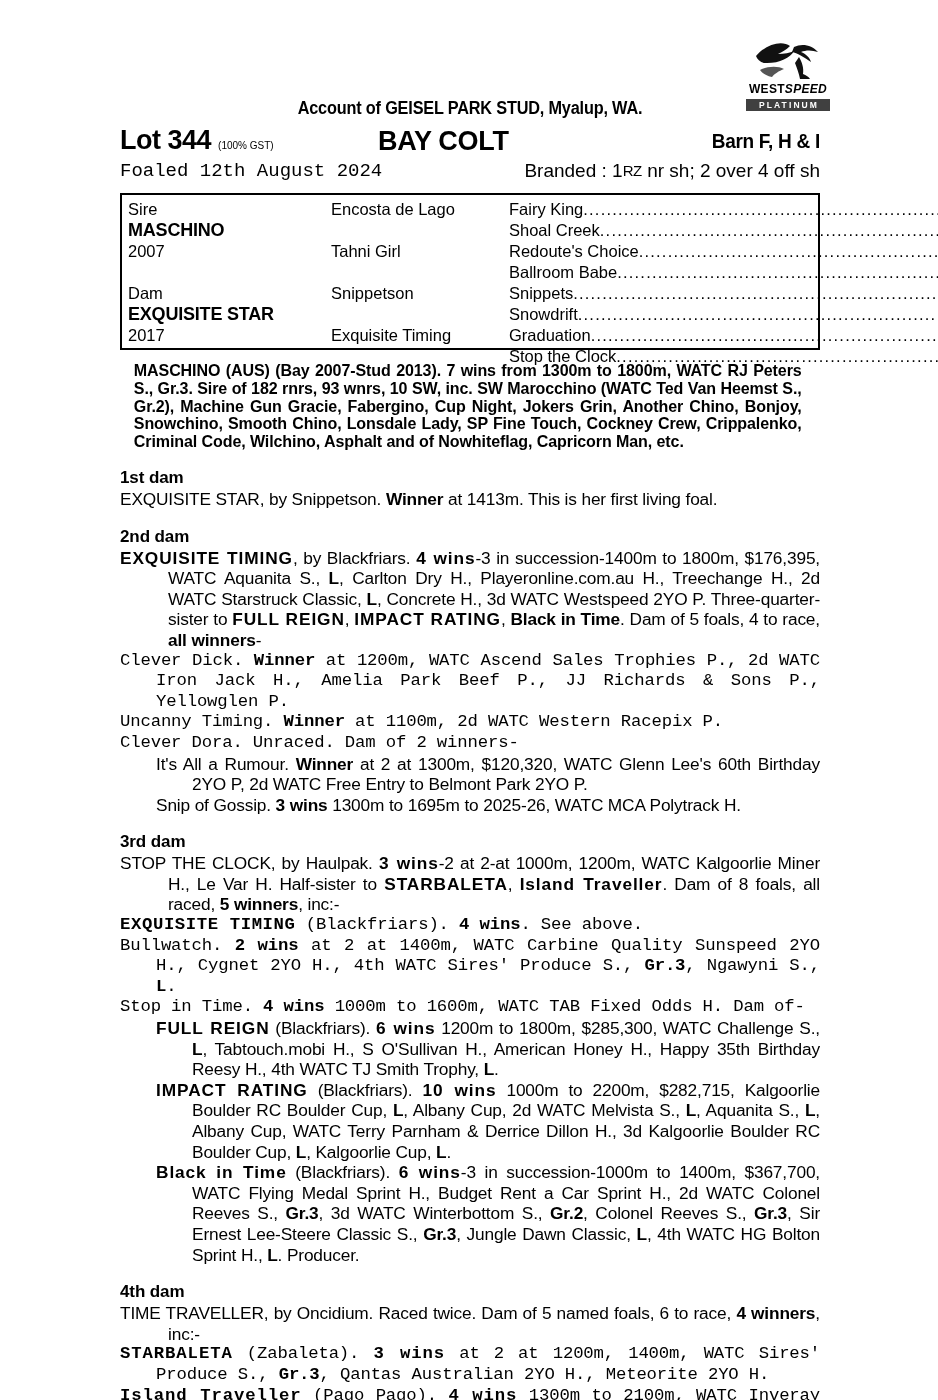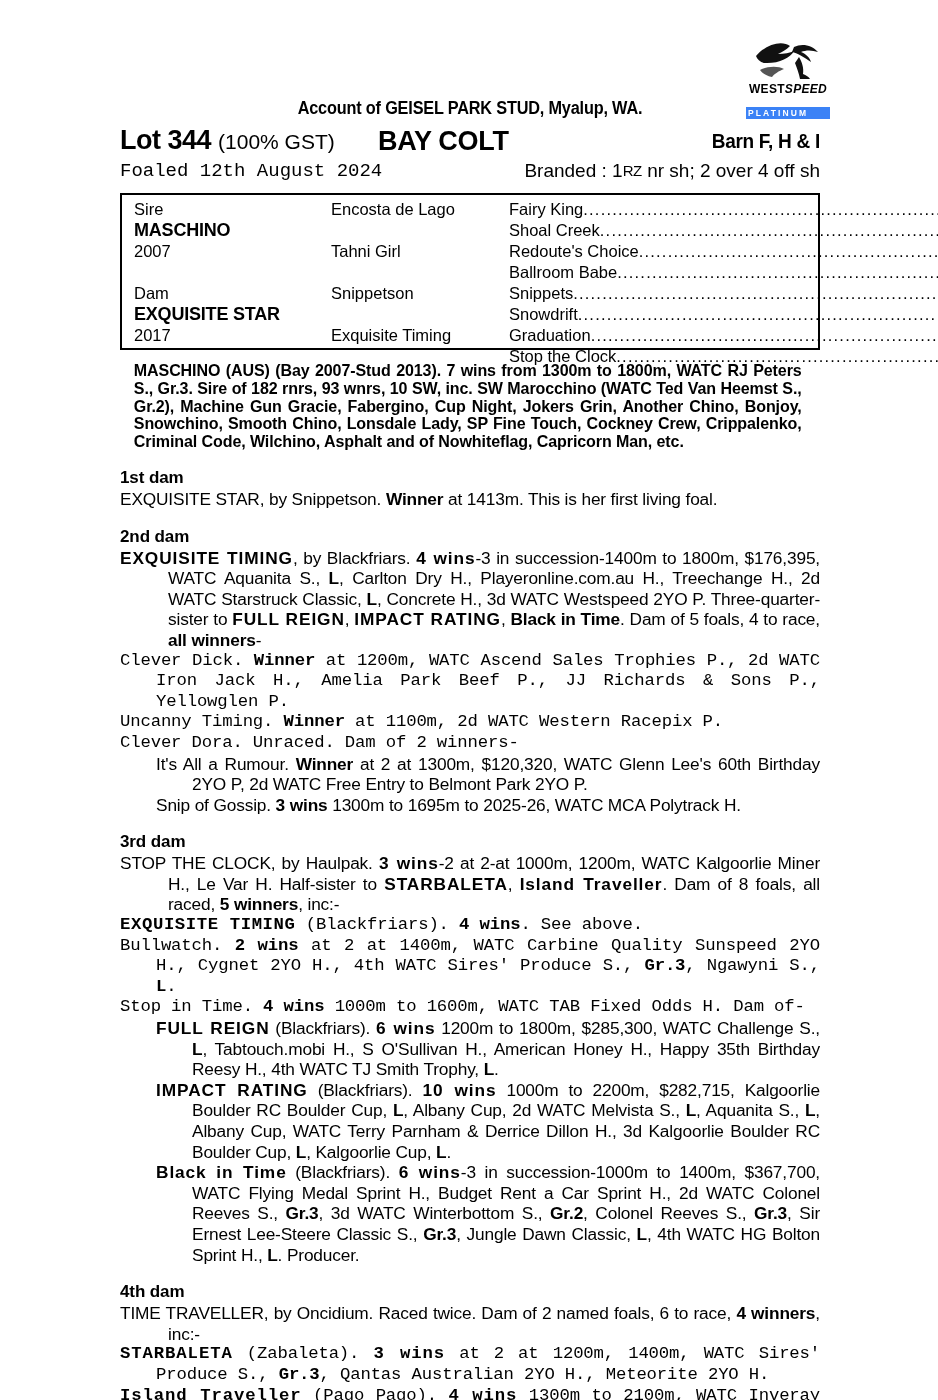--- a/index.html
+++ b/index.html
@@ -38,27 +38,27 @@
   .logo-word {
     text-align: center;
     font-size: 12px;
     font-weight: bold;
     letter-spacing: 0.3px;
     line-height: 12px;
     margin-top: 1px;
   }
   .logo-word .spd { font-style: italic; font-weight: bold; }
   .logo-plat {
-    margin-top: 12px;
-    background: #3b82f6;
+    margin-top: 4px;
+    background: #404040;
     color: #fff;
     font-size: 8.5px;
     font-weight: bold;
     letter-spacing: 2.1px;
-    text-align: left;
+    text-align: center;
     padding: 1.5px 0 1.5px 2px;
     line-height: 9px;
   }
 
   
   .account-line {
     text-align: center;
     font-weight: bold;
     font-size: 17.5px;
     letter-spacing: -0.2px;
@@ -73,21 +73,21 @@
   }
   .lot {
     position: absolute;
     left: 0; top: 0;
     font-size: 27px;
     font-weight: bold;
     letter-spacing: -0.5px;
     white-space: nowrap;
   }
   .lot .gst {
-    font-size: 21px;
+    font-size: 10px;
     font-weight: normal;
     letter-spacing: 0;
     margin-top: 12px;
   }
   .colt {
     position: absolute;
     left: 258px; top: 1px;
     font-size: 27px;
     font-weight: bold;
     letter-spacing: -0.3px;
@@ -120,21 +120,21 @@
     box-sizing: border-box;
     position: relative;
   }
   .ped-row {
     position: relative;
     height: 21px;
     font-size: 16.5px;
     line-height: 21px;
     white-space: nowrap;
   }
-  .c1 { position: absolute; left: 12px; }
+  .c1 { position: absolute; left: 6px; }
   .c2 { position: absolute; left: 209px; }
   .c3 { position: absolute; left: 387px; right: 8px; }
   .ped .nm { font-weight: bold; font-size: 18px; letter-spacing: -0.2px; }
   .dots-row {
     display: flex;
     align-items: baseline;
     width: 100%;
   }
   .dots-left { flex: 0 0 auto; }
   .dots-fill {
@@ -294,18 +294,18 @@
       <div class="para lvl2"><span>Snip of Gossip. </span><span class="nm-b">3 wins</span><span> 1300m to 1695m to 2025-26, WATC MCA Polytrack H.</span></div>
       <div class="damhead">3rd dam</div>
       <div class="para lvl0h"><span>STOP THE CLOCK, by Haulpak. </span><span class="spaced">3 wins</span><span>-2 at 2-at 1000m, 1200m, WATC Kalgoorlie Miner H., Le Var H. Half-sister to </span><span class="spaced">STARBALETA</span><span>, </span><span class="spaced">Island Traveller</span><span>. Dam of 8 foals, all raced, </span><span class="nm-b">5 winners</span><span>, inc:-</span></div>
       <div class="para lvl1"><span class="nm-caps">EXQUISITE TIMING</span><span> (Blackfriars). </span><span class="nm-b">4 wins</span><span>. See above.</span></div>
       <div class="para lvl1"><span>Bullwatch. </span><span class="nm-b">2 wins</span><span> at 2 at 1400m, WATC Carbine Quality Sunspeed 2YO H., Cygnet 2YO H., 4th WATC Sires' Produce S., </span><span class="nm-b">Gr.3</span><span>, Ngawyni S., </span><span class="nm-b">L</span><span>.</span></div>
       <div class="para lvl1"><span>Stop in Time. </span><span class="nm-b">4 wins</span><span> 1000m to 1600m, WATC TAB Fixed Odds H. Dam of-</span></div>
       <div class="para lvl2"><span class="spaced">FULL REIGN</span><span> (Blackfriars). </span><span class="spaced">6 wins</span><span> 1200m to 1800m, $285,300, WATC Challenge S., </span><span class="nm-b">L</span><span>, Tabtouch.mobi H., S O'Sullivan H., American Honey H., Happy 35th Birthday Reesy H., 4th WATC TJ Smith Trophy, </span><span class="nm-b">L</span><span>.</span></div>
       <div class="para lvl2"><span class="spaced">IMPACT RATING</span><span> (Blackfriars). </span><span class="spaced">10 wins</span><span> 1000m to 2200m, $282,715, Kalgoorlie Boulder RC Boulder Cup, </span><span class="nm-b">L</span><span>, Albany Cup, 2d WATC Melvista S., </span><span class="nm-b">L</span><span>, Aquanita S., </span><span class="nm-b">L</span><span>, Albany Cup, WATC Terry Parnham &amp; Derrice Dillon H., 3d Kalgoorlie Boulder RC Boulder Cup, </span><span class="nm-b">L</span><span>, Kalgoorlie Cup, </span><span class="nm-b">L</span><span>.</span></div>
       <div class="para lvl2"><span class="spaced">Black in Time</span><span> (Blackfriars). </span><span class="spaced">6 wins</span><span>-3 in succession-1000m to 1400m, $367,700, WATC Flying Medal Sprint H., Budget Rent a Car Sprint H., 2d WATC Colonel Reeves S., </span><span class="nm-b">Gr.3</span><span>, 3d WATC Winterbottom S., </span><span class="nm-b">Gr.2</span><span>, Colonel Reeves S., </span><span class="nm-b">Gr.3</span><span>, Sir Ernest Lee-Steere Classic S., </span><span class="nm-b">Gr.3</span><span>, Jungle Dawn Classic, </span><span class="nm-b">L</span><span>, 4th WATC HG Bolton Sprint H., </span><span class="nm-b">L</span><span>. Producer.</span></div>
       <div class="damhead">4th dam</div>
-      <div class="para lvl0h"><span>TIME TRAVELLER, by Oncidium. Raced twice. Dam of 2 named foals, 6 to race, </span><span class="nm-b">4 winners</span><span>, inc:-</span></div>
+      <div class="para lvl0h"><span>TIME TRAVELLER, by Oncidium. Raced twice. Dam of 5 named foals, 6 to race, </span><span class="nm-b">4 winners</span><span>, inc:-</span></div>
       <div class="para lvl1"><span class="spaced">STARBALETA</span><span> (Zabaleta). </span><span class="spaced">3 wins</span><span> at 2 at 1200m, 1400m, WATC Sires' Produce S., </span><span class="nm-b">Gr.3</span><span>, Qantas Australian 2YO H., Meteorite 2YO H.</span></div>
       <div class="para lvl1"><span class="spaced">Island Traveller</span><span> (Pago Pago). </span><span class="spaced">4 wins</span><span> 1300m to 2100m, WATC Inveray Graduation S., Borgia Graduation S., 2d WATC Belmont Oaks, </span><span class="nm-b">L</span><span>.</span></div>
     </div>
 
 </div>
 
 </body></html>

